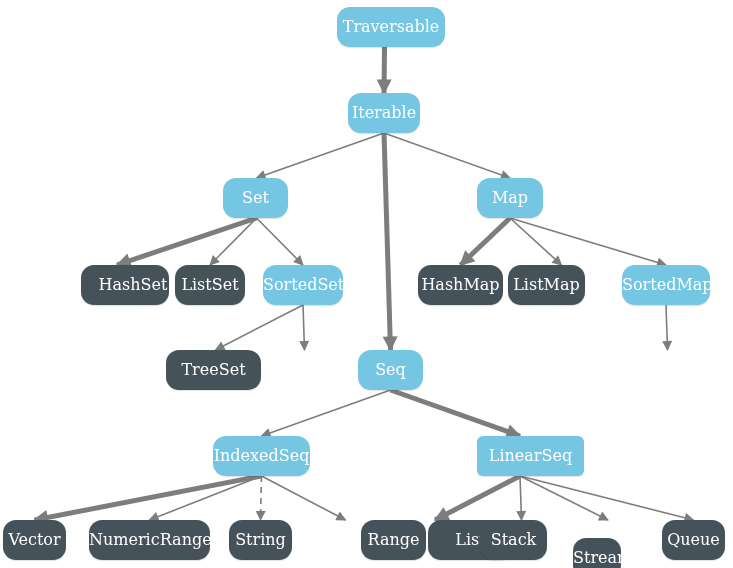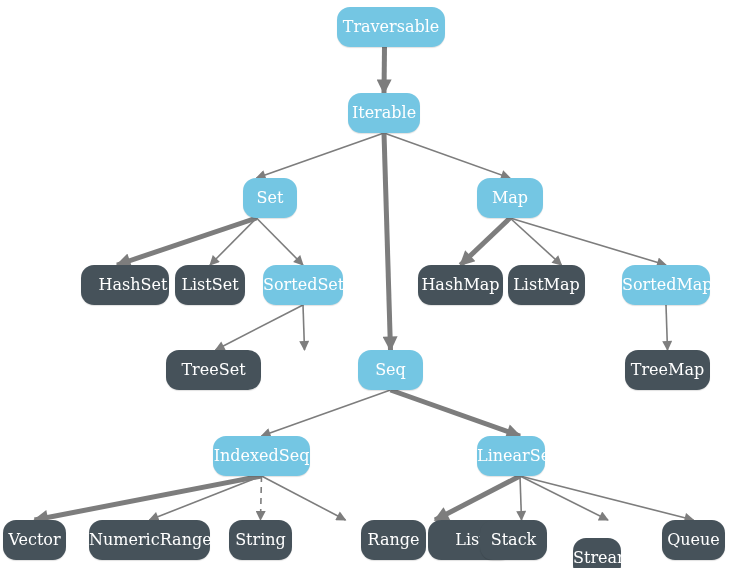--- a/index.html
+++ b/index.html
@@ -64,33 +64,32 @@
       <line x1="261.5" y1="476" x2="260.5" y2="520" class="edge dashed" marker-end="url(#ah-thin)"></line>
       <line x1="261.5" y1="476" x2="345.5" y2="520" class="edge thin" marker-end="url(#ah-thin)"></line>
       <line x1="520" y1="476" x2="435" y2="520" class="edge thick" marker-end="url(#ah-thick)"></line>
       <line x1="520" y1="476" x2="521.5" y2="520" class="edge thin" marker-end="url(#ah-thin)"></line>
       <line x1="520" y1="476" x2="608" y2="520" class="edge thin" marker-end="url(#ah-thin)"></line>
       <line x1="520" y1="476" x2="693.5" y2="520" class="edge thin" marker-end="url(#ah-thin)"></line>
     </svg>
 
   <div class="node trait" style="left:337px;top:7px;width:108px;">Traversable</div>
   <div class="node trait" style="left:348px;top:93px;width:72px;">Iterable</div>
-  <div class="node trait" style="left:223px;top:178px;width:54px;margin-left:20px;">Set</div>
+  <div class="node trait" style="left:223px;top:178px;width:65px;">Set</div>
   <div class="node trait" style="left:477px;top:178px;width:66px;">Map</div>
   <div class="node cls" style="left:81px;top:265px;width:72px;padding-left:16px;">HashSet</div>
   <div class="node cls" style="left:175px;top:265px;width:70px;">ListSet</div>
   <div class="node trait" style="left:263px;top:265px;width:80px;">SortedSet</div>
   <div class="node cls" style="left:418px;top:265px;width:85px;">HashMap</div>
   <div class="node cls" style="left:508px;top:265px;width:77px;">ListMap</div>
   <div class="node trait" style="left:622px;top:265px;width:88px;">SortedMap</div>
   <div class="node cls" style="left:166px;top:350px;width:95px;">TreeSet</div>
   <div class="node trait" style="left:358px;top:350px;width:65px;">Seq</div>
-  <div class="node cls" style="left:625px;top:350px;width:85px;">TreeMap</div>
   <div class="node trait" style="left:213px;top:436px;width:97px;">IndexedSeq</div>
-  <div class="node trait" style="left:477px;top:436px;width:68px;">LinearSeq</div>
+  <div class="node trait" style="left:477px;top:436px;width:107px;border-radius:6px;">LinearSeq</div>
   <div class="node cls" style="left:3px;top:520px;width:63px;">Vector</div>
   <div class="node cls" style="left:89px;top:520px;width:121px;">NumericRange</div>
   <div class="node cls" style="left:229px;top:520px;width:63px;">String</div>
   <div class="node cls" style="left:313px;top:520px;width:65px;margin-left:48px;">Range</div>
   <div class="node cls" style="left:392px;top:520px;width:85px;margin-left:36px;">List</div>
   <div class="node cls" style="left:480px;top:520px;width:67px;">Stack</div>
   <div class="node cls" style="left:573px;top:520px;width:48px;margin-top:18px;">Stream</div>
   <div class="node cls" style="left:662px;top:520px;width:63px;">Queue</div>
 
 </div>

